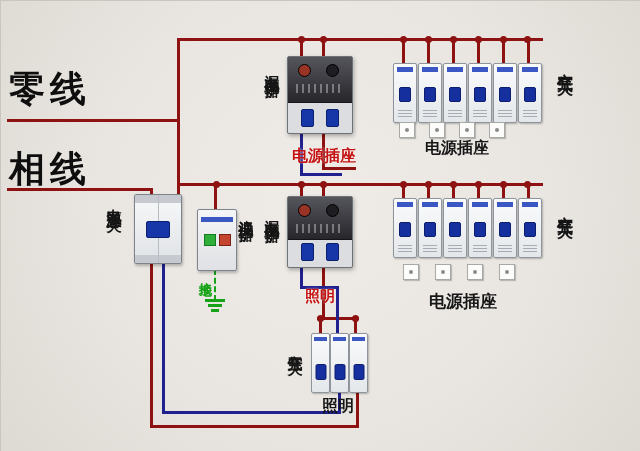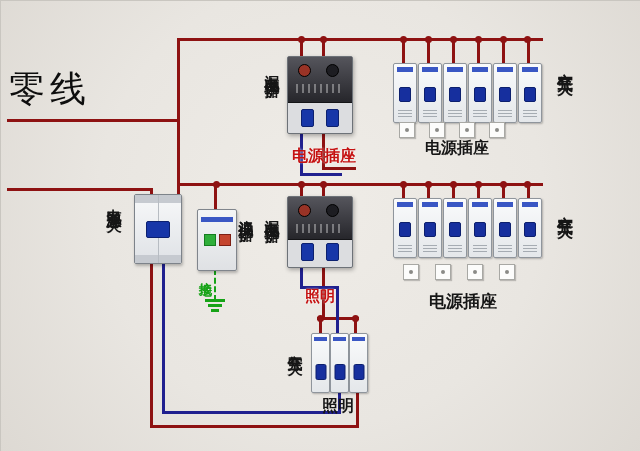--- a/index.html
+++ b/index.html
@@ -9,21 +9,21 @@
     border:1px solid #c9c6c0;
     font-family:"DejaVu Sans","Liberation Sans",sans-serif;
   }
   .wire{position:absolute;}
   .red{background:#8e1212;}
   .blue{background:#20208f;}
   .gdash{position:absolute;border-left:2px dashed #17a317;}
   .gbar{position:absolute;background:#17a317;}
   .dot{position:absolute;width:7px;height:7px;border-radius:50%;background:#8e1212;}
   .lbl{position:absolute;font-weight:bold;color:#161616;white-space:nowrap;}
-  .big{font-family:"DejaVu Serif","Liberation Serif",serif;font-size:36px;font-weight:400;letter-spacing:5px;color:#0e0e0e;}
+  .big{font-family:"DejaVu Serif","Liberation Serif",serif;font-size:36px;font-weight:700;letter-spacing:5px;color:#0e0e0e;}
   .vtext{writing-mode:vertical-rl;text-orientation:upright;letter-spacing:2px;}
   .redtxt{color:#c51212;text-shadow:0 0 2px rgba(255,255,255,.8);}
   .greentxt{color:#17a317;}
   
   .mainsw{position:absolute;width:46px;height:68px;background:linear-gradient(#f7f8f9,#dfe2e6);border:1px solid #7d838a;border-radius:2px;box-shadow:1px 2px 3px rgba(0,0,0,.25);}
   .mainsw .cap{position:absolute;left:0;right:0;height:8px;background:#c6cad0;}
   .mainsw .seam{position:absolute;top:0;bottom:0;left:50%;width:1px;background:#b7bcc2;}
   .mainsw .tg{position:absolute;top:26px;left:50%;transform:translateX(-50%);width:22px;height:15px;background:#1736a8;border:1px solid #0c2070;border-radius:2px;}
   .surge{position:absolute;width:38px;height:60px;background:linear-gradient(#f4f5f6,#dfe1e4);border:1px solid #80858c;border-radius:2px;box-shadow:1px 2px 3px rgba(0,0,0,.25);}
   .surge .band{position:absolute;left:3px;right:3px;top:7px;height:5px;background:#3a57c4;}
@@ -244,20 +244,21 @@
       <div class="pin"></div>
     </div>
   <div class="socket" style="left:466px;top:263px">
       <div class="pin"></div>
     </div>
   <div class="socket" style="left:498px;top:263px">
       <div class="pin"></div>
     </div>
 
   <div class="lbl big" style="left:8px;top:64px">零线</div>
+  <div class="lbl big" style="left:8px;top:144px">相线</div>
   <div class="lbl vtext" style="left:103px;top:196px;font-size:15px">电源总开关</div>
   <div class="lbl vtext" style="left:235px;top:206px;font-size:15px">浪涌保护器</div>
   <div class="lbl vtext greentxt" style="left:195px;top:270px;font-size:13px">接地</div>
   <div class="lbl vtext" style="left:261px;top:62px;font-size:15px">漏电保护器</div>
   <div class="lbl vtext" style="left:261px;top:207px;font-size:15px">漏电保护器</div>
   <div class="lbl redtxt" style="left:291px;top:145px;font-size:16px">电源插座</div>
   <div class="lbl redtxt" style="left:304px;top:286px;font-size:15px">照明</div>
   <div class="lbl" style="left:424px;top:137px;font-size:16px">电源插座</div>
   <div class="lbl" style="left:428px;top:289px;font-size:17px">电源插座</div>
   <div class="lbl vtext" style="left:553px;top:60px;font-size:16px">空气开关</div>

